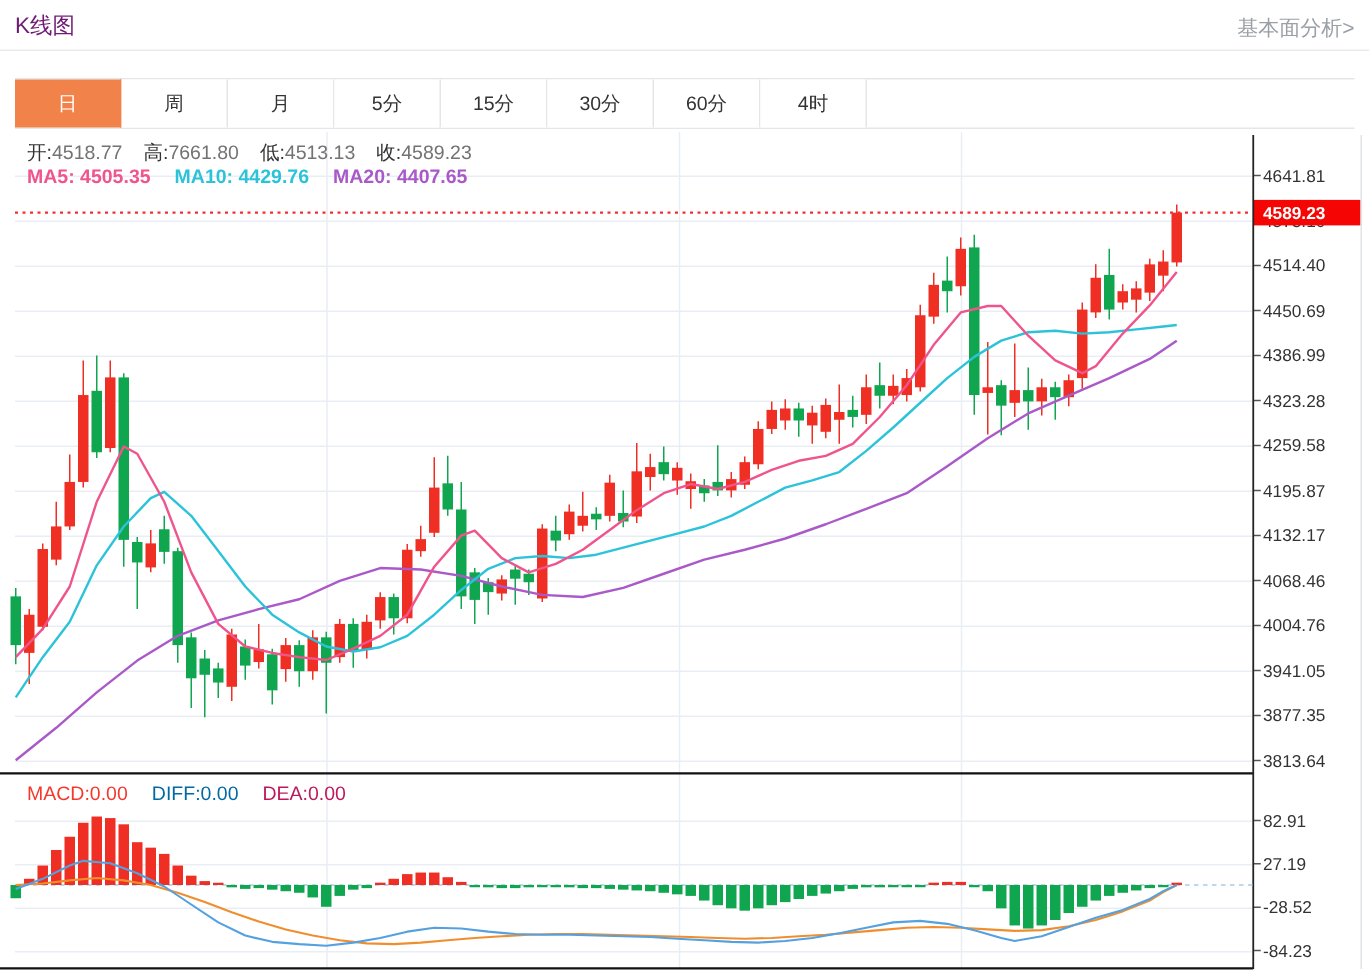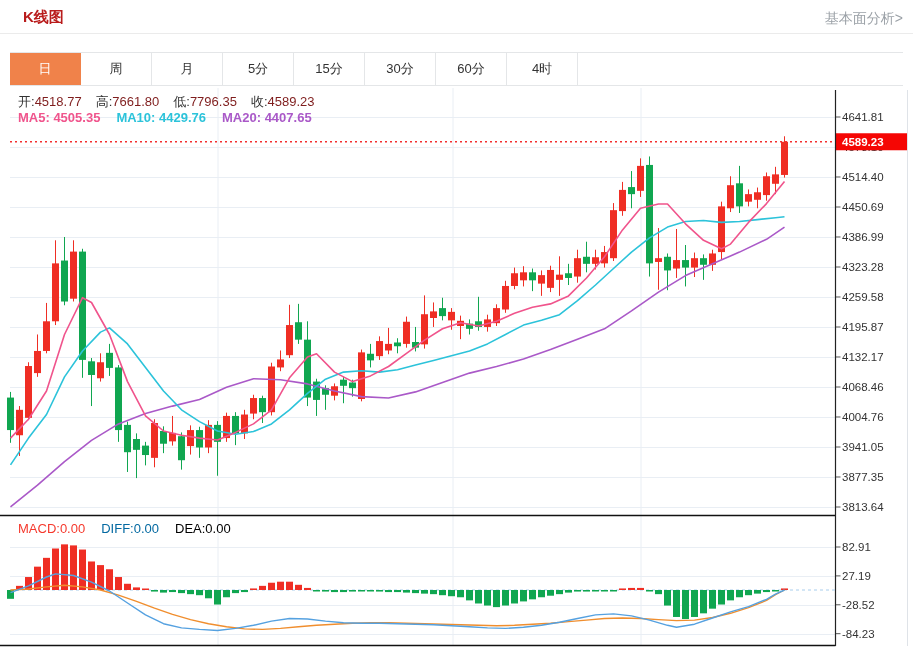--- a/index.html
+++ b/index.html
@@ -1,30 +1,30 @@
 <!DOCTYPE html>
 <html><head>
 <meta charset="utf-8">
 <style>
   html,body{margin:0;padding:0;background:#fff;width:913px;height:649px;overflow:hidden;
     font-family:"Liberation Sans",sans-serif;}
   .page{position:relative;width:913px;height:649px;background:#fff;}
   .header{position:absolute;top:0;left:0;width:913px;height:33px;border-bottom:1px solid #ebebeb;}
-  .title{position:absolute;left:10px;top:8px;font-size:15px;font-weight:bold;color:#b91c1c;margin-left:13px;}
+  .title{position:absolute;left:10px;top:8px;font-size:15px;font-weight:normal;color:#701a75;}
   .flink{position:absolute;right:10px;top:10px;font-size:14px;color:#9aa0a6;text-decoration:none;cursor:pointer;}
   .tabs{position:absolute;top:52px;left:10px;width:893px;height:34px;display:flex;
     border-top:1px solid #e4e6e8;border-bottom:1px solid #e4e6e8;box-sizing:border-box;background:#fff;}
   .tab{width:71px;height:100%;line-height:32px;text-align:center;font-size:13px;color:#333;
     border-right:1px solid #e4e6e8;box-sizing:border-box;cursor:pointer;background:#fff;}
   .tab.active{background:#f0824a;color:#fff;border-right:1px solid #f0824a;}
   .chart-wrap{position:absolute;top:88px;left:0;width:913px;height:561px;}
   svg{position:absolute;top:0;left:0;display:block;}
   .ohlc-row{position:absolute;top:5px;left:18px;font-size:13px;white-space:nowrap;}
   .ohlc-row .lb{color:#333;}
-  .ohlc-row .vl{color:#7f1d1d;margin-right:14px;}
+  .ohlc-row .vl{color:#737373;margin-right:14px;}
   .ma-row{position:absolute;top:22px;left:18px;font-size:13px;white-space:nowrap;font-weight:bold;}
   .ma-row span{margin-right:16px;}
   .macd-row{position:absolute;top:433px;left:18px;font-size:13px;white-space:nowrap;}
   .macd-row span{margin-right:16px;}
 </style>
 </head>
 <body>
 
 <div class="page">
   <div class="header">
@@ -384,17 +384,17 @@
           <rect x="736" y="502" width="7" height="7.260885297310336" fill="#10a650"></rect>
           <rect x="745" y="502" width="7" height="5.186346640935955" fill="#10a650"></rect>
           <rect x="754" y="502" width="7" height="3.630442648655168" fill="#10a650"></rect>
           <rect x="763" y="502" width="7" height="2.074538656374382" fill="#10a650"></rect>
           <rect x="772" y="502" width="7" height="1.5" fill="#10a650"></rect>
           <rect x="781" y="500.4440960077192" width="7" height="1.5559039922807865" fill="#ef2e24"></rect>
           <polyline points="10.5,502.0 28.5,501.0 46.5,498.9 64.5,497.3 82.5,498.9 100.5,502.0 118.5,507.2 136.5,513.4 154.5,520.2 172.5,526.4 190.5,531.6 208.5,535.7 226.5,538.8 244.5,540.9 262.5,541.4 280.5,540.4 298.5,538.8 316.5,537.3 334.5,536.2 352.5,535.2 370.5,534.7 388.5,534.7 406.5,535.2 424.5,535.7 442.5,536.2 460.5,536.7 478.5,537.3 496.5,537.8 514.5,537.3 532.5,536.2 550.5,535.2 568.5,533.6 586.5,532.1 604.5,530.5 622.5,530.0 640.5,530.5 658.5,531.6 676.5,532.6 694.5,532.1 712.5,529.5 730.5,525.3 748.5,519.6 766.5,512.4 775.5,506.7 784.5,502.0" fill="none" stroke="#f08e2e" stroke-width="1.4" stroke-linejoin="round"></polyline>
           <polyline points="10.5,504.6 28.5,497.9 46.5,489.0 55.5,485.9 73.5,487.5 91.5,494.2 109.5,503.0 127.5,515.0 145.5,526.9 163.5,535.7 181.5,539.9 199.5,541.4 217.5,542.5 235.5,540.4 253.5,537.3 271.5,533.1 289.5,530.5 307.5,531.0 325.5,533.1 343.5,534.7 361.5,535.2 379.5,535.2 397.5,535.7 415.5,536.2 433.5,536.7 451.5,537.8 469.5,538.8 487.5,539.9 505.5,540.4 523.5,539.3 541.5,537.3 559.5,534.2 577.5,530.5 595.5,526.9 613.5,525.9 631.5,527.9 649.5,532.1 667.5,537.3 676.5,539.3 694.5,536.2 712.5,530.0 730.5,523.8 748.5,518.6 766.5,511.3 775.5,506.1 784.5,502.0" fill="none" stroke="#55a1e0" stroke-width="1.4" stroke-linejoin="round"></polyline>
         </g>
       </svg>
-    <div class="ohlc-row" id="ohlc"><span class="lb">开:</span><span class="vl">4518.77</span><span class="lb">高:</span><span class="vl">7661.80</span><span class="lb">低:</span><span class="vl">7796.35</span><span class="lb">收:</span><span class="vl">4589.23</span></div>
+    <div class="ohlc-row" id="ohlc"><span class="lb">开:</span><span class="vl">4518.77</span><span class="lb">高:</span><span class="vl">7661.80</span><span class="lb">低:</span><span class="vl">4513.13</span><span class="lb">收:</span><span class="vl">4589.23</span></div>
     <div class="ma-row" id="maleg"><span style="color:#f0548c">MA5: 4505.35</span><span style="color:#2cc3da">MA10: 4429.76</span><span style="color:#aa59c8">MA20: 4407.65</span></div>
-    <div class="macd-row" id="macdleg"><span style="color:#f5382c">MACD:0.00</span><span style="color:#0369a1">DIFF:0.00</span><span style="color:#000000">DEA:0.00</span></div>
+    <div class="macd-row" id="macdleg"><span style="color:#f5382c">MACD:0.00</span><span style="color:#0369a1">DIFF:0.00</span><span style="color:#be185d">DEA:0.00</span></div>
   </div>
 </div>
 
 </body></html>

